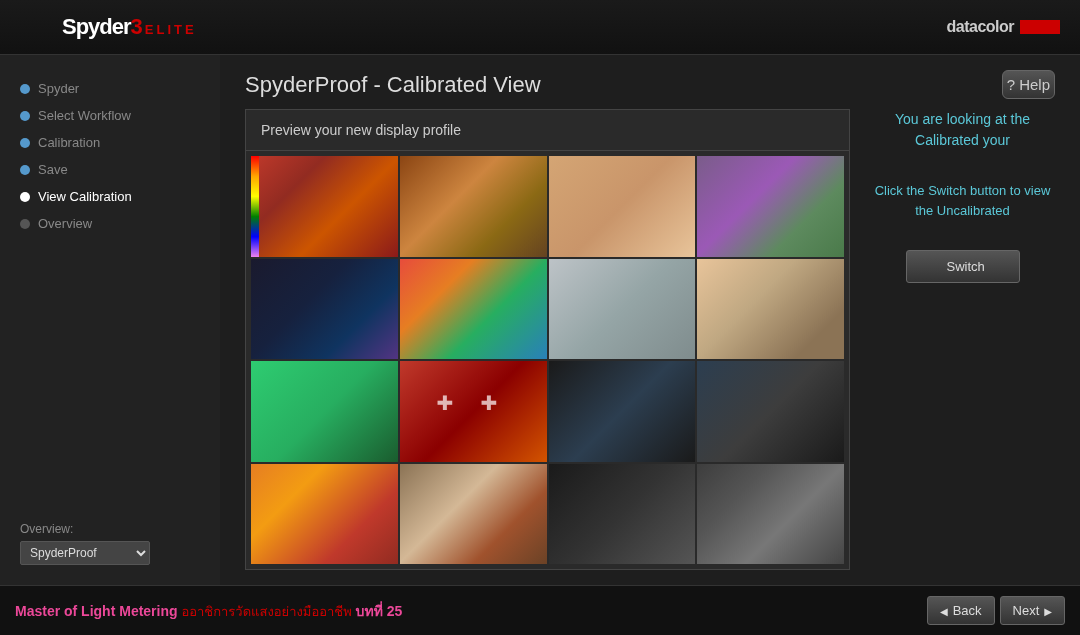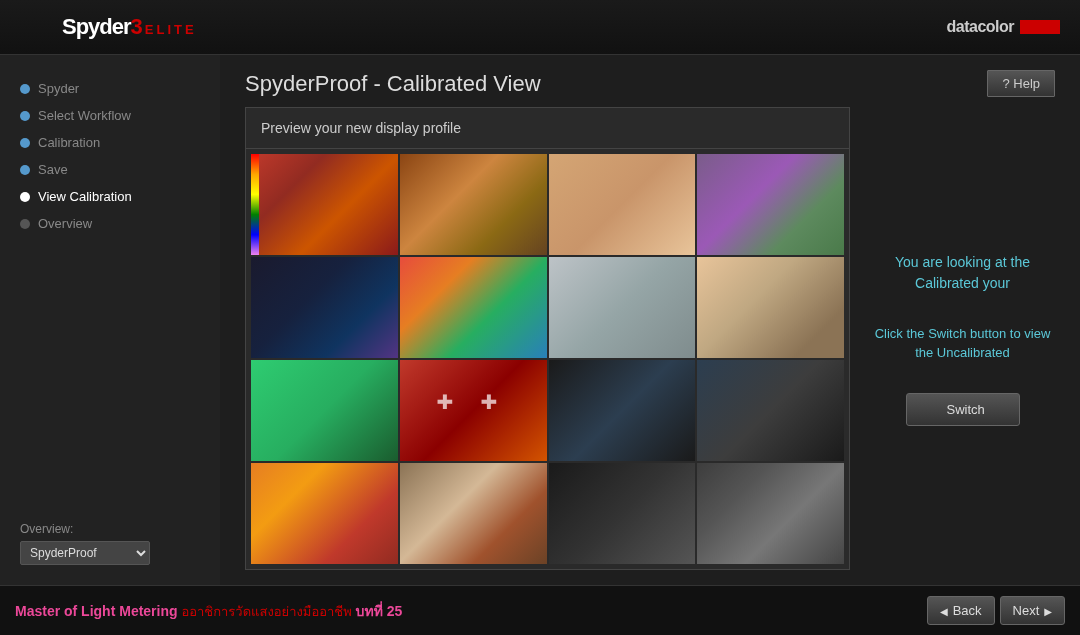--- a/index.html
+++ b/index.html
@@ -151,24 +151,24 @@
     }
     .page-title {
       color: #ddd;
       font-size: 22px;
       font-weight: normal;
     }
     .help-btn {
       background: linear-gradient(to bottom, #555, #333);
       color: #ccc;
       border: 1px solid #666;
-      padding: 5px 14px;
-      font-size: 13px;
+      padding: 5px 4px;
+      font-size: 15px;
       cursor: pointer;
-      border-radius: 1px;
+      border-radius: 6px;
       display: flex;
       align-items: center;
       gap: 5px;
     }
 
     #content-inner {
       display: flex;
       flex: 1;
       padding: 0 25px 15px;
       gap: 20px;
@@ -248,21 +248,20 @@
     }
     .photo-10 .cross1 { top: 30%; left: 25%; }
     .photo-10 .cross2 { top: 30%; left: 55%; }
 
     
     #right-panel {
       width: 185px;
       display: flex;
       flex-direction: column;
       align-items: center;
-      justify-content: center;
       gap: 30px;
     }
     .calibrated-text {
       color: #5bc8d8;
       font-size: 14px;
       text-align: center;
       line-height: 1.5;
     }
     .switch-instruction {
       color: #5bc8d8;

